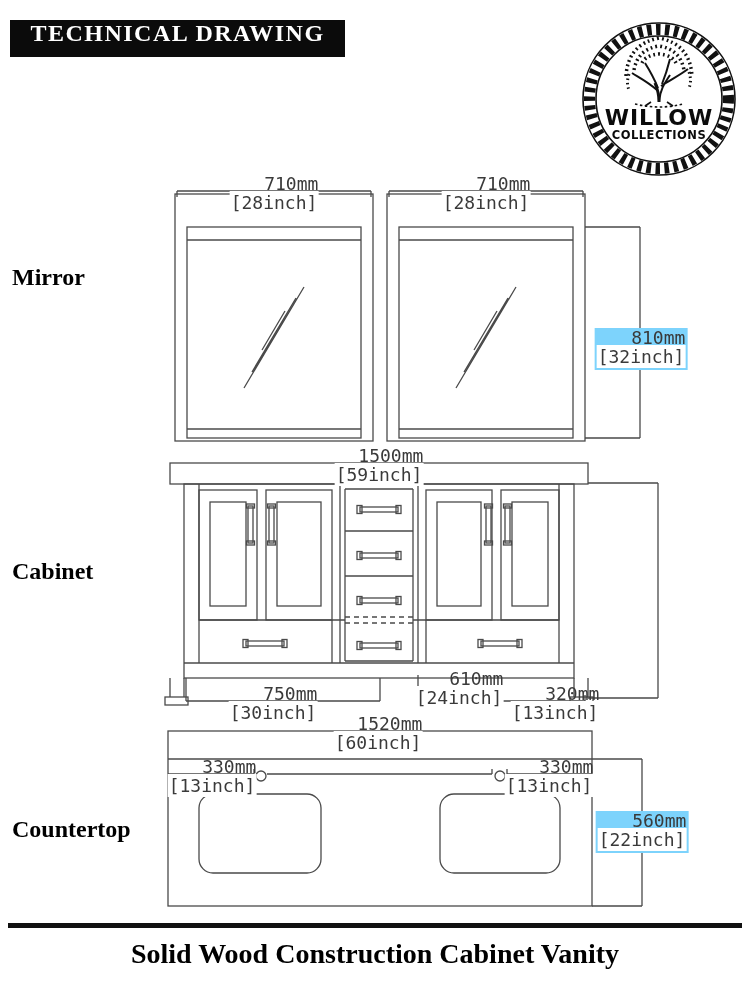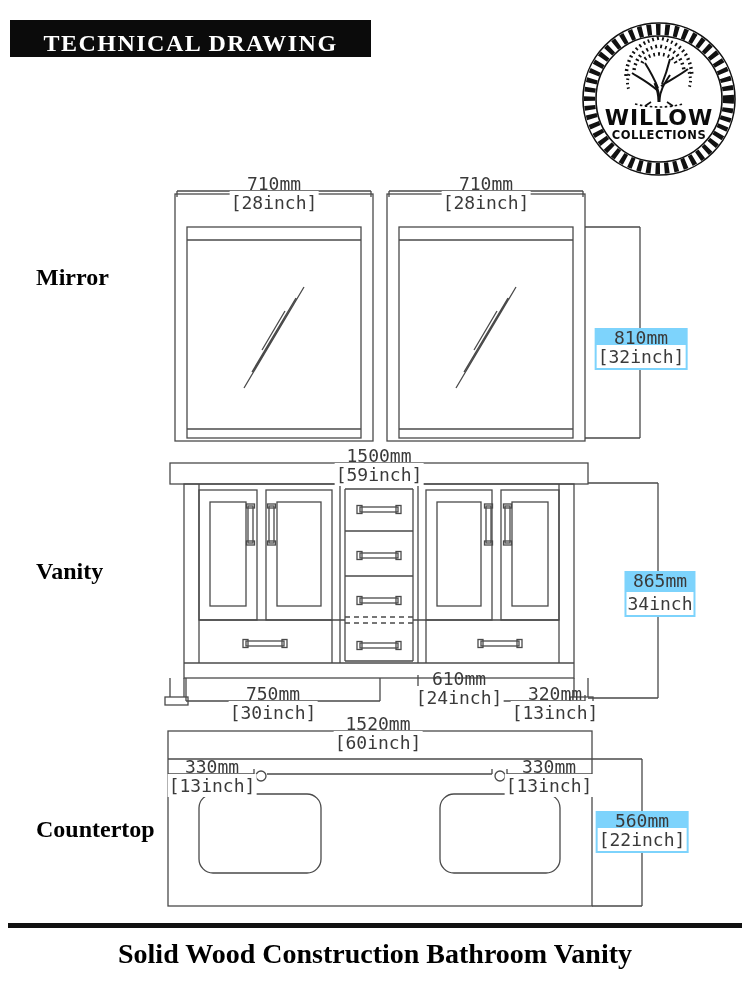--- a/index.html
+++ b/index.html
@@ -1,26 +1,26 @@
 <!DOCTYPE html>
 <html><head>
 <meta charset="utf-8">
 <style>
   html,body{margin:0;padding:0;background:#888;}
   .page{position:relative;width:750px;height:990px;background:#ffffff;overflow:hidden;
         font-family:"Liberation Serif","DejaVu Serif",serif;}
   .abs{position:absolute;}
   
-  .header-box{position:absolute;left:10px;top:20px;width:361px;height:37px;background:#0b0b0b;
-              display:flex;align-items:flex-end;justify-content:center;}
+  .header-box{position:absolute;left:10px;top:20px;width:335px;height:37px;background:#0b0b0b;
+              display:flex;align-items:flex-start;justify-content:center;}
   .header-box span{color:#fff;font-weight:bold;font-size:24px;letter-spacing:1.5px;}
   
-  .sec-label{position:absolute;left:36px;font-weight:bold;font-size:24px;color:#000;}
-  
-  .dim{position:absolute;transform:translateX(-50%);text-align:center;
+  .sec-label{position:absolute;left:12px;font-weight:bold;font-size:24px;color:#000;}
+  
+  .dim{position:absolute;transform:translateX(-50%);text-align:right;
        font-family:"DejaVu Sans Mono","Liberation Mono",monospace;color:#3a3a3a;white-space:nowrap;}
   .dim .mm{font-size:18px;line-height:15px;display:block;}
   .dim .inch{font-size:18px;line-height:15px;display:inline-block;background:#fff;padding:4px 1px;}
   .dim.v{transform:translate(-50%,-50%);background:#7dd3fc;padding:2px 2px;}
   
   .footer-title{position:absolute;left:0;top:938px;width:750px;text-align:center;
                 font-weight:bold;font-size:28px;color:#000;}
   svg{display:block;}
 </style>
 </head>
@@ -164,44 +164,40 @@
     </g>
     <text x="81" y="107" text-anchor="middle" fill="#0b0b0b" style="font-family:'DejaVu Sans',sans-serif;font-weight:bold;font-size:22px;letter-spacing:1px;">WILLOW</text>
     <text x="81" y="121" text-anchor="middle" fill="#0b0b0b" style="font-family:'DejaVu Sans',sans-serif;font-weight:bold;font-size:11.5px;letter-spacing:0.5px;">COLLECTIONS</text>
   </svg>
 
   <div class="header-box">
     <span>TECHNICAL DRAWING</span>
   </div>
 
   <div class="sec-label" style="top:264px;">Mirror</div>
-  <div class="sec-label" style="top:558px;">Vanity</div>
+  <div class="sec-label" style="top:558px;">Cabinet</div>
   <div class="sec-label" style="top:816px;">Countertop</div>
 
   <div class="dim" style="left:274px;top:176px;">
     <span class="mm">710mm</span>
     <span class="inch">[28inch]</span>
   </div>
   <div class="dim" style="left:486px;top:176px;">
     <span class="mm">710mm</span>
     <span class="inch">[28inch]</span>
   </div>
   <div class="dim v" style="left:641px;top:349px;">
     <span class="mm">810mm</span>
     <span class="inch">[32inch]</span>
   </div>
 
   <div class="dim" style="left:379px;top:448px;">
     <span class="mm">1500mm</span>
     <span class="inch">[59inch]</span>
   </div>
-  <div class="dim v" style="left:660px;top:594px;">
-    <span class="mm" style="margin-bottom:4px;">865mm</span>
-    <span class="inch">34inch</span>
-  </div>
   <div class="dim" style="left:273px;top:686px;">
     <span class="mm">750mm</span>
     <span class="inch">[30inch]</span>
   </div>
   <div class="dim" style="left:459px;top:671px;">
     <span class="mm">610mm</span>
     <span class="inch">[24inch]</span>
   </div>
   <div class="dim" style="left:543px;top:686px;margin-left:12px;">
     <span class="mm">320mm</span>
@@ -218,15 +214,15 @@
   </div>
   <div class="dim" style="left:549px;top:759px;">
     <span class="mm">330mm</span>
     <span class="inch">[13inch]</span>
   </div>
   <div class="dim v" style="left:642px;top:832px;">
     <span class="mm">560mm</span>
     <span class="inch">[22inch]</span>
   </div>
 
-  <div class="footer-title">Solid Wood Construction Bathroom Vanity</div>
+  <div class="footer-title">Solid Wood Construction Cabinet Vanity</div>
 
 </div>
 
 </body></html>

